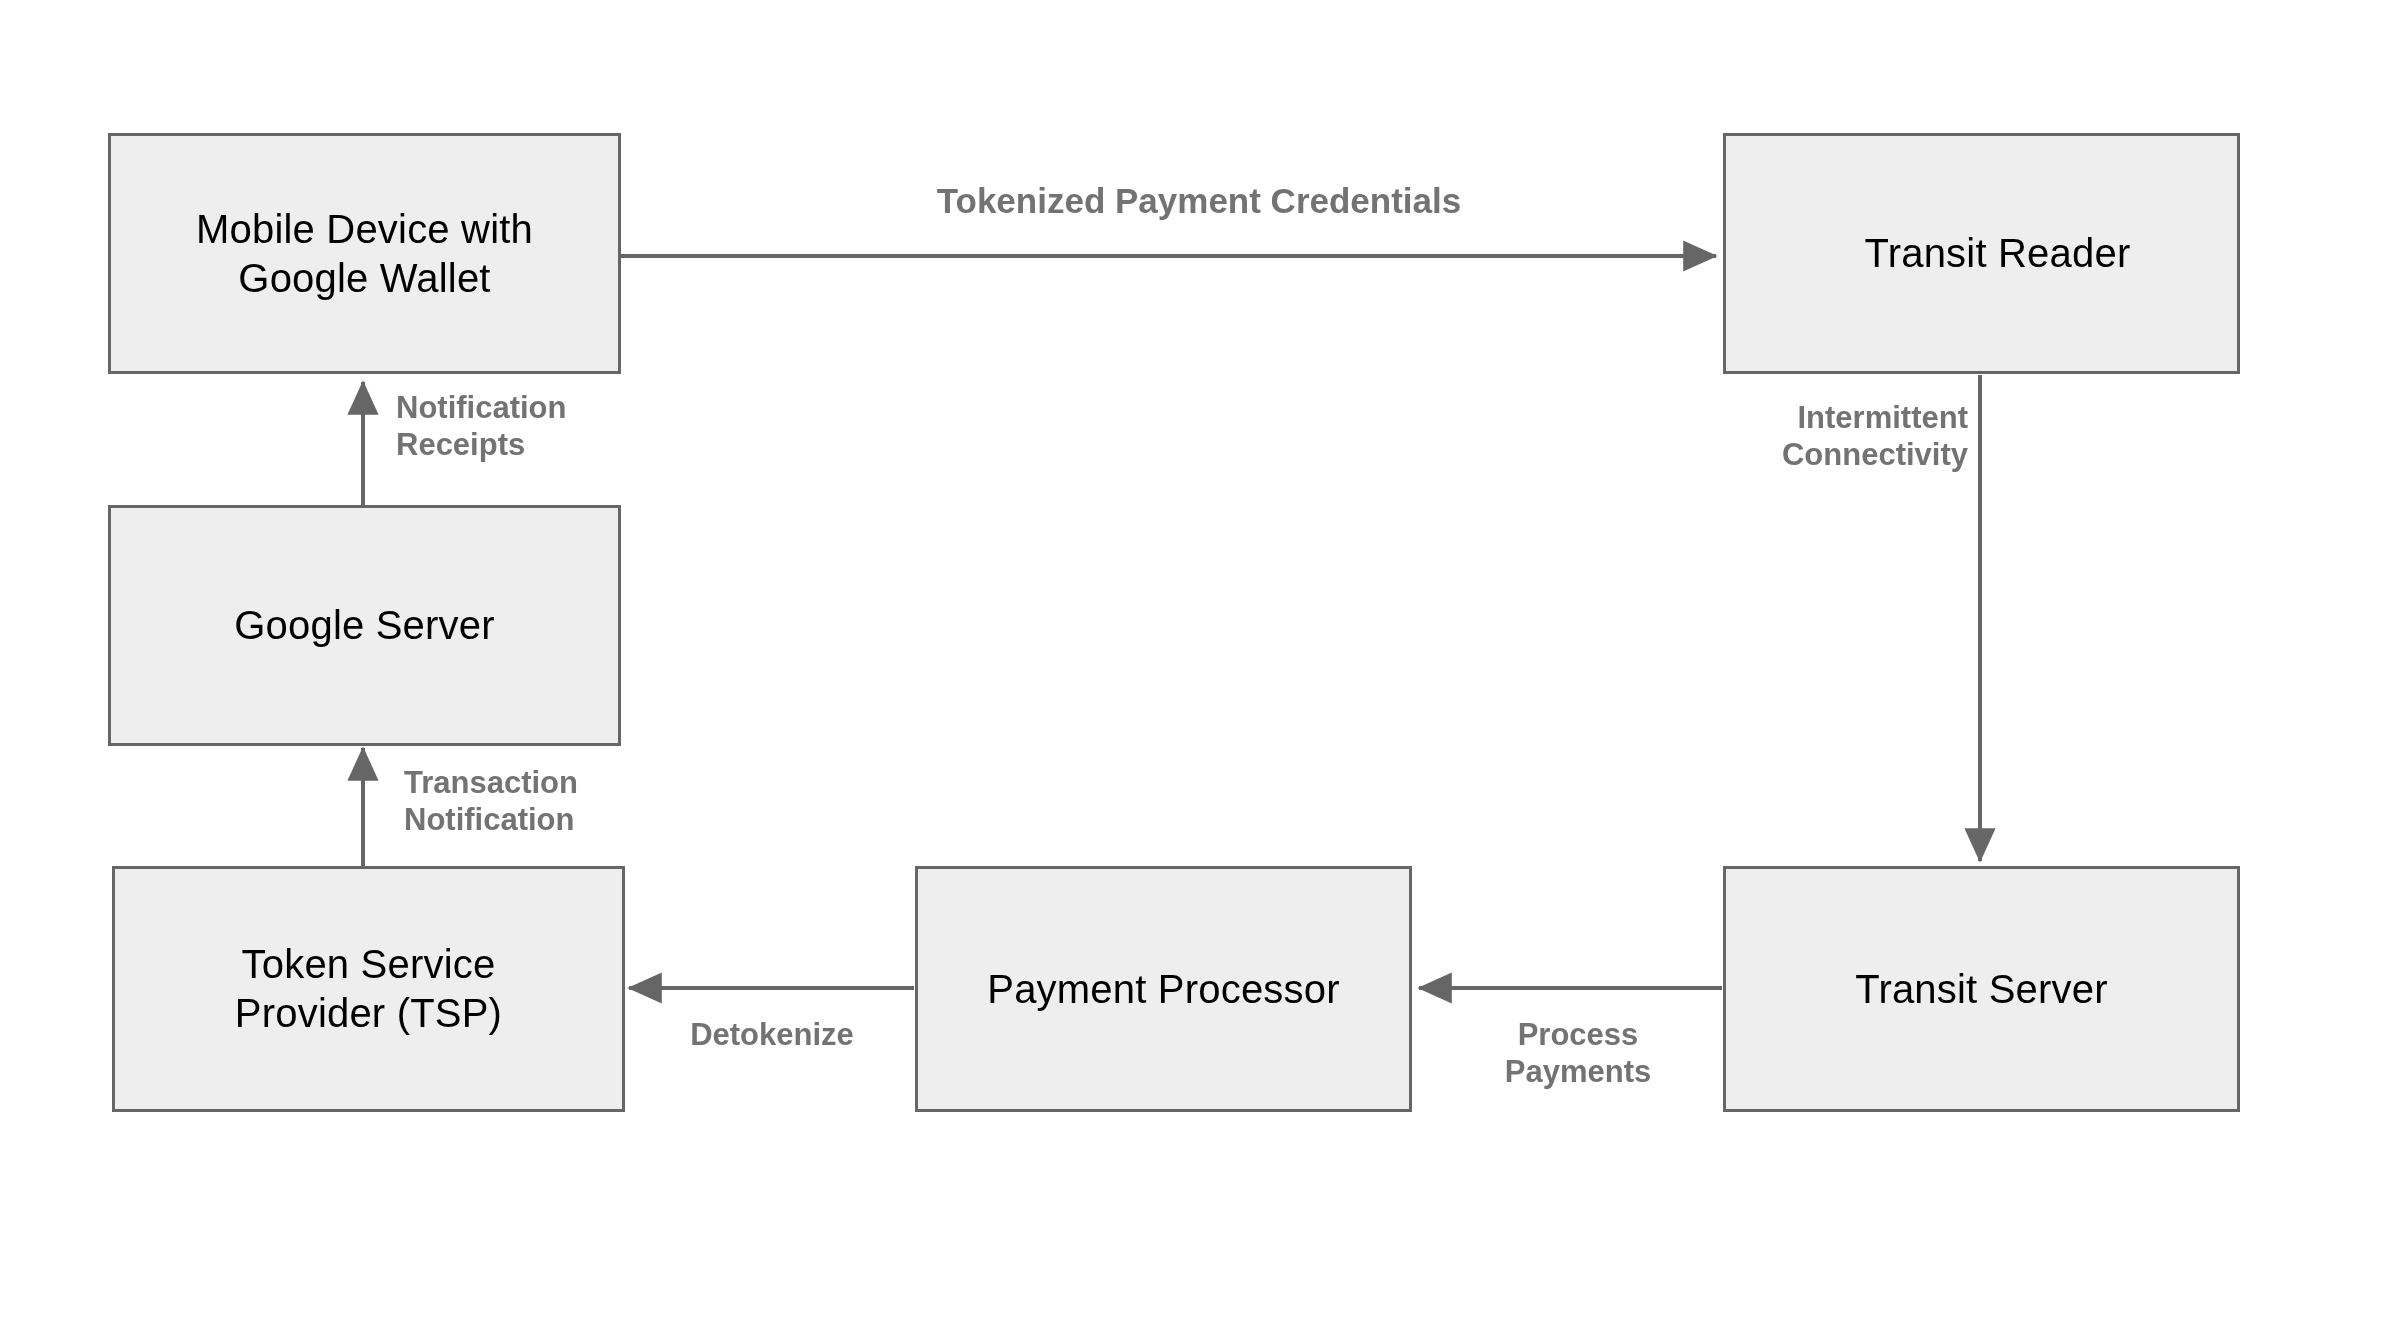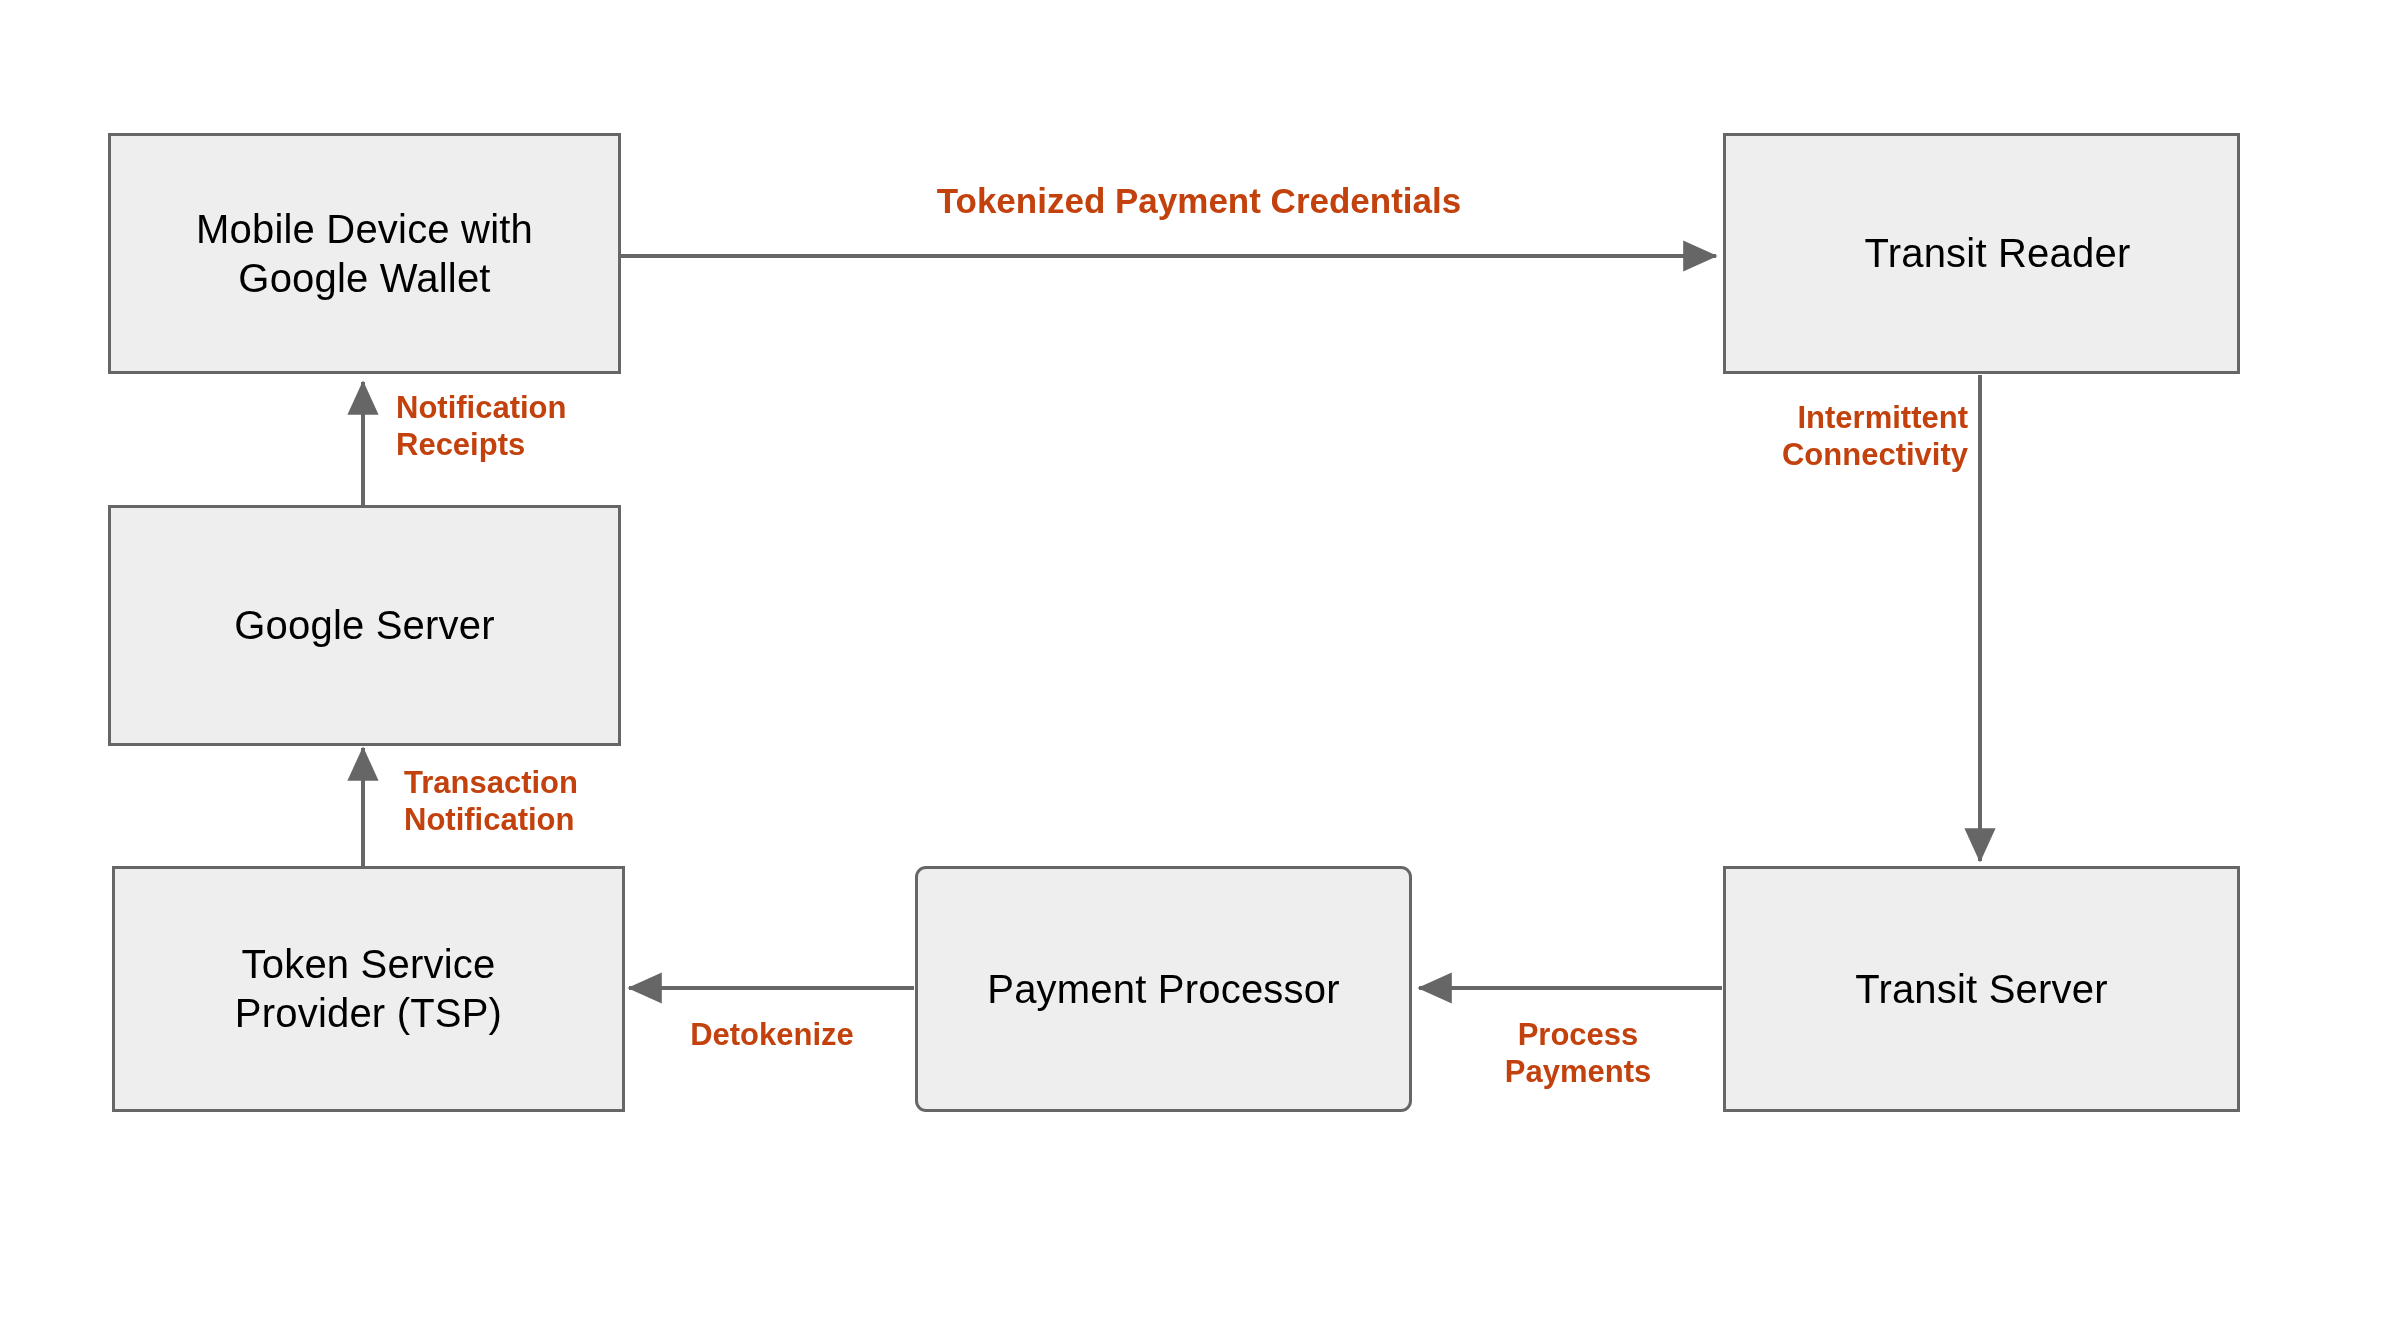--- a/index.html
+++ b/index.html
@@ -34,21 +34,21 @@
     font-weight: 400;
     line-height: 1.22;
     letter-spacing: 0.2px;
   }
   .node .node-label {
     display: block;
     white-space: pre-line;
   }
   .edge-label {
     position: absolute;
-    color: #c2410c;
+    color: #737373;
     font-weight: bold;
     font-size: 31px;
     line-height: 1.18;
     white-space: pre-line;
   }
   .edge-label.lbl-big {
     font-size: 35px;
   }
   .edge-label.align-left   { text-align: left; }
   .edge-label.align-right  { text-align: right; }
@@ -102,21 +102,21 @@
 
   <div class="node" style="left:1723px; top:866px; width:517px; height:246px;">
     <span class="node-label">Transit Server</span>
   </div>
 
   <div class="node" style="left:112px; top:866px; width:513px; height:246px;">
     <span class="node-label">Token Service
 Provider (TSP)</span>
   </div>
 
-  <div class="node" style="left:915px; top:866px; width:497px; height:246px;border-radius:11px;">
+  <div class="node" style="left:915px; top:866px; width:497px; height:246px;">
     <span class="node-label">Payment Processor</span>
   </div>
 
   <div class="edge-label lbl-big align-center" style="left:849px; top:180px; width:700px;">Tokenized Payment Credentials</div>
 
   <div class="edge-label align-right" style="left:1568px; top:400px; width:400px;">Intermittent
 Connectivity</div>
 
 
   <div class="edge-label align-center" style="left:1443px; top:1017px; width:270px;">Process

